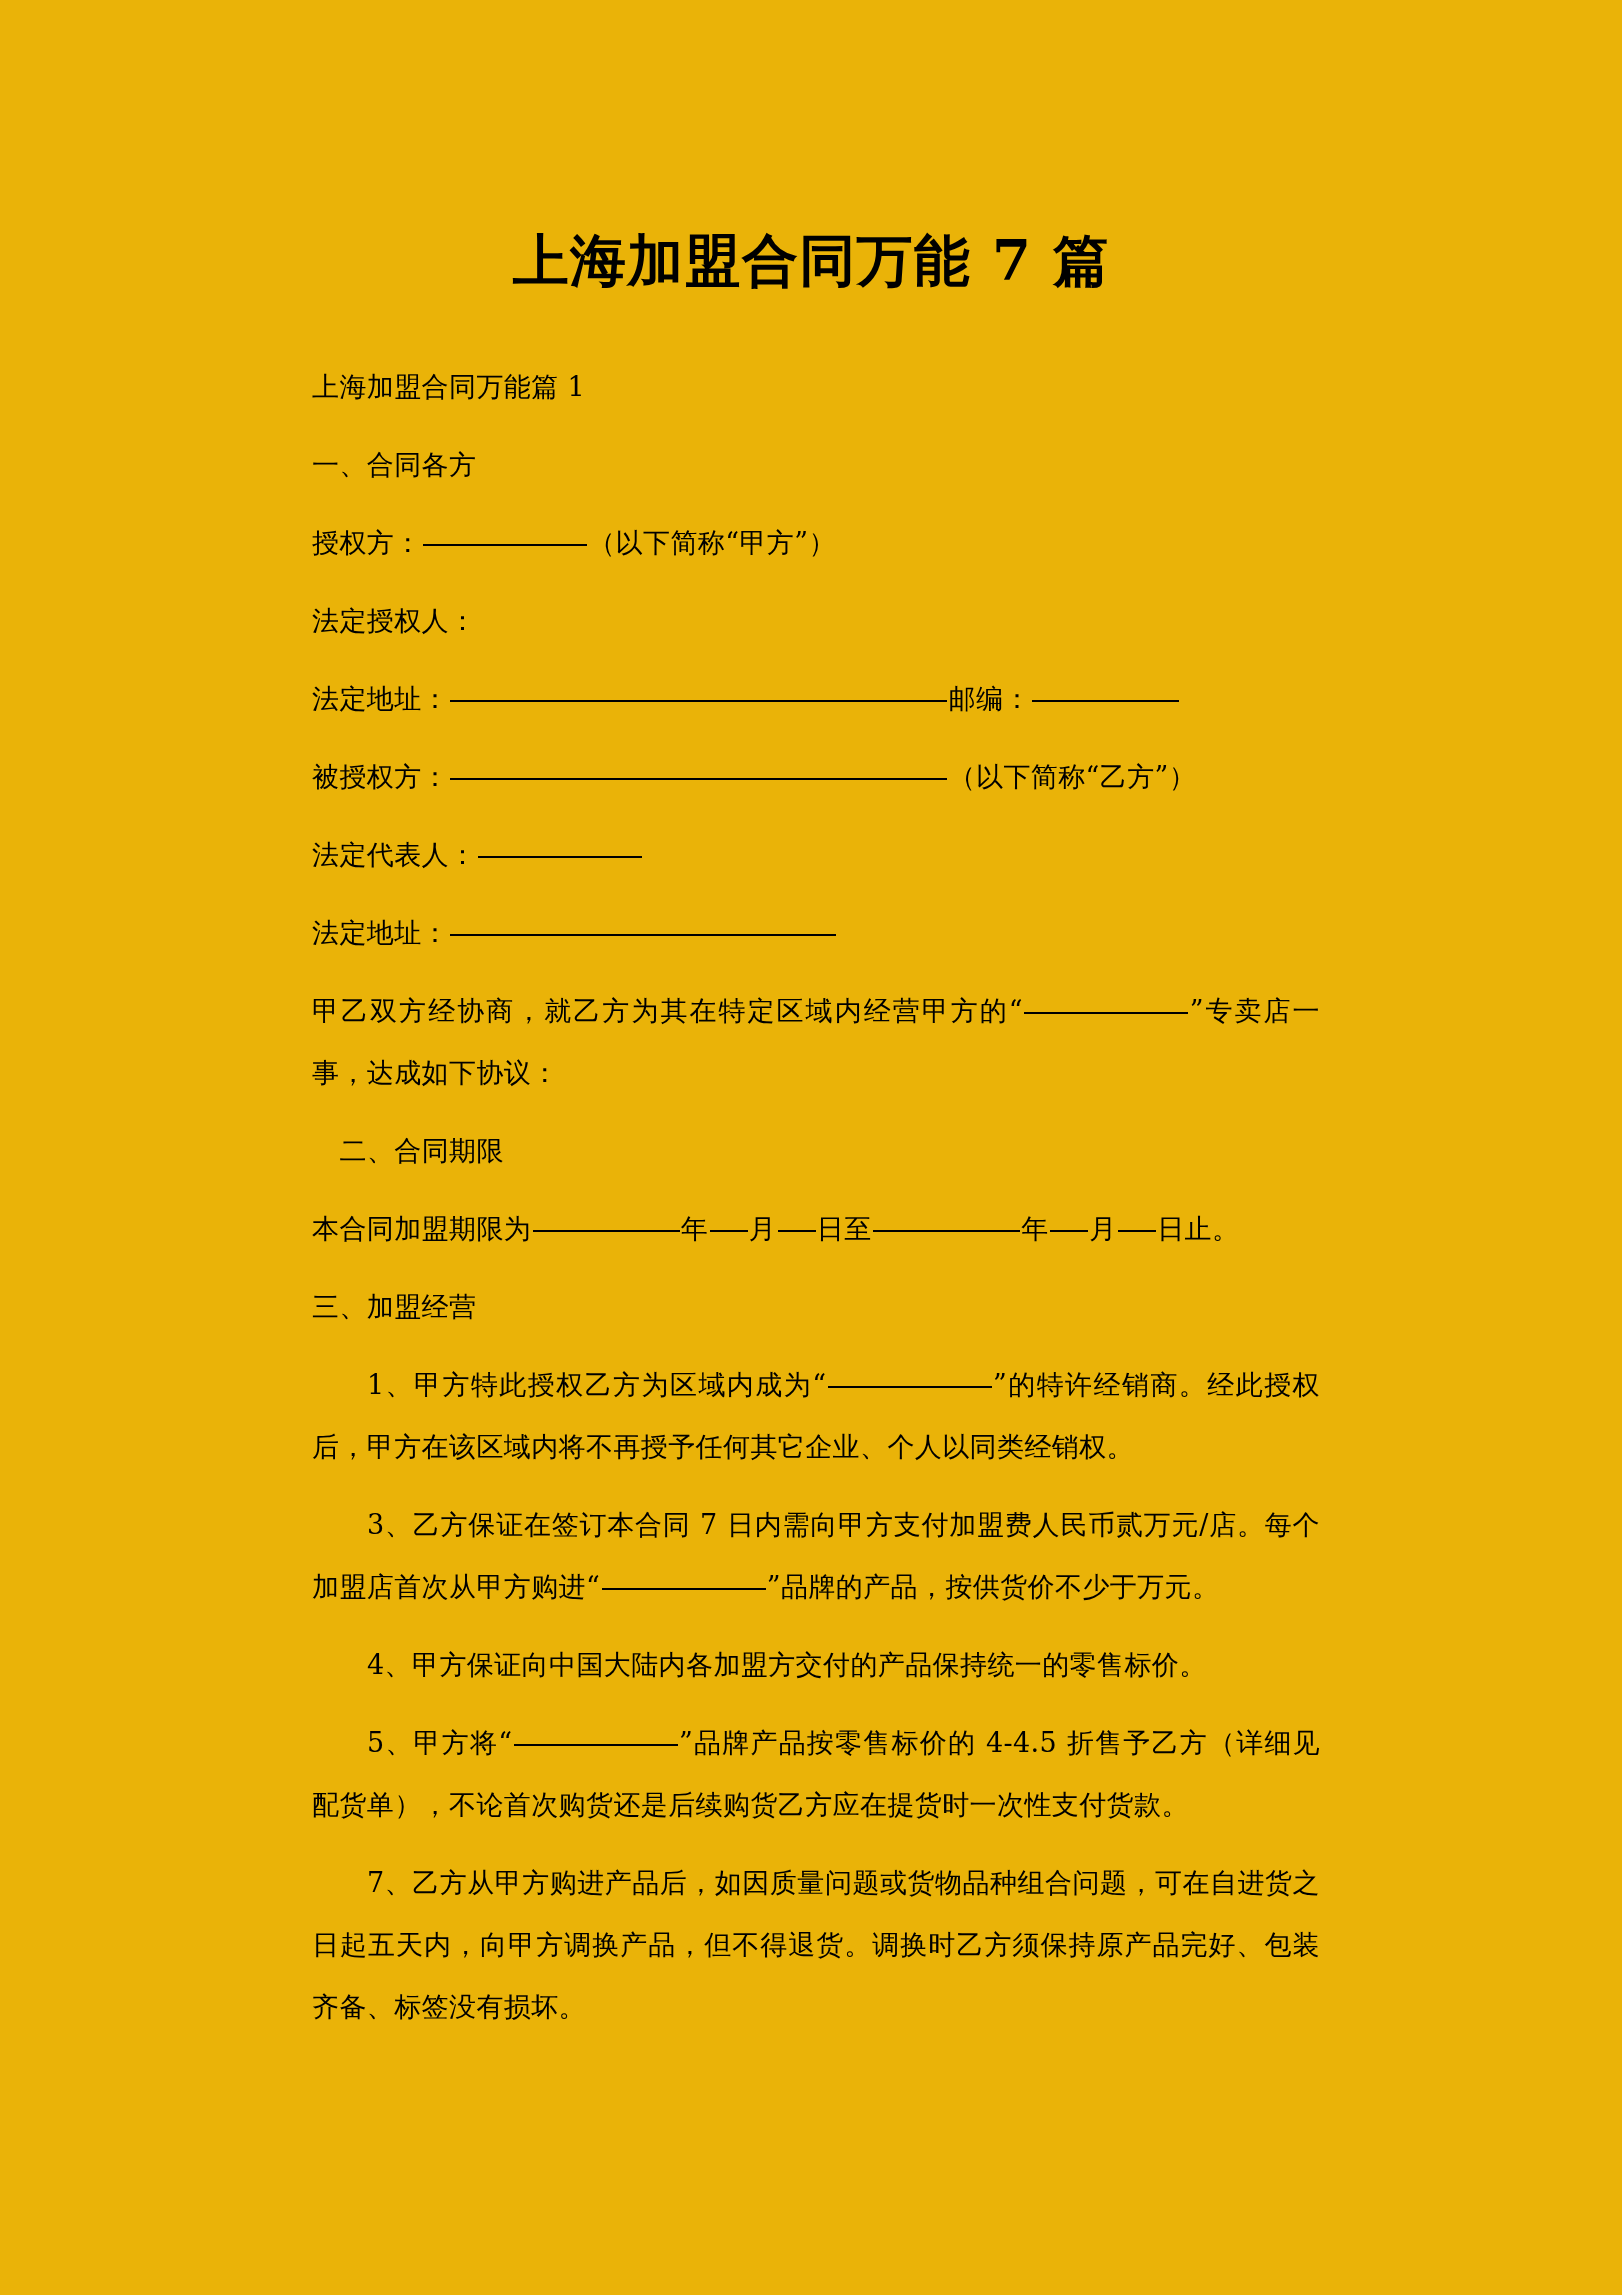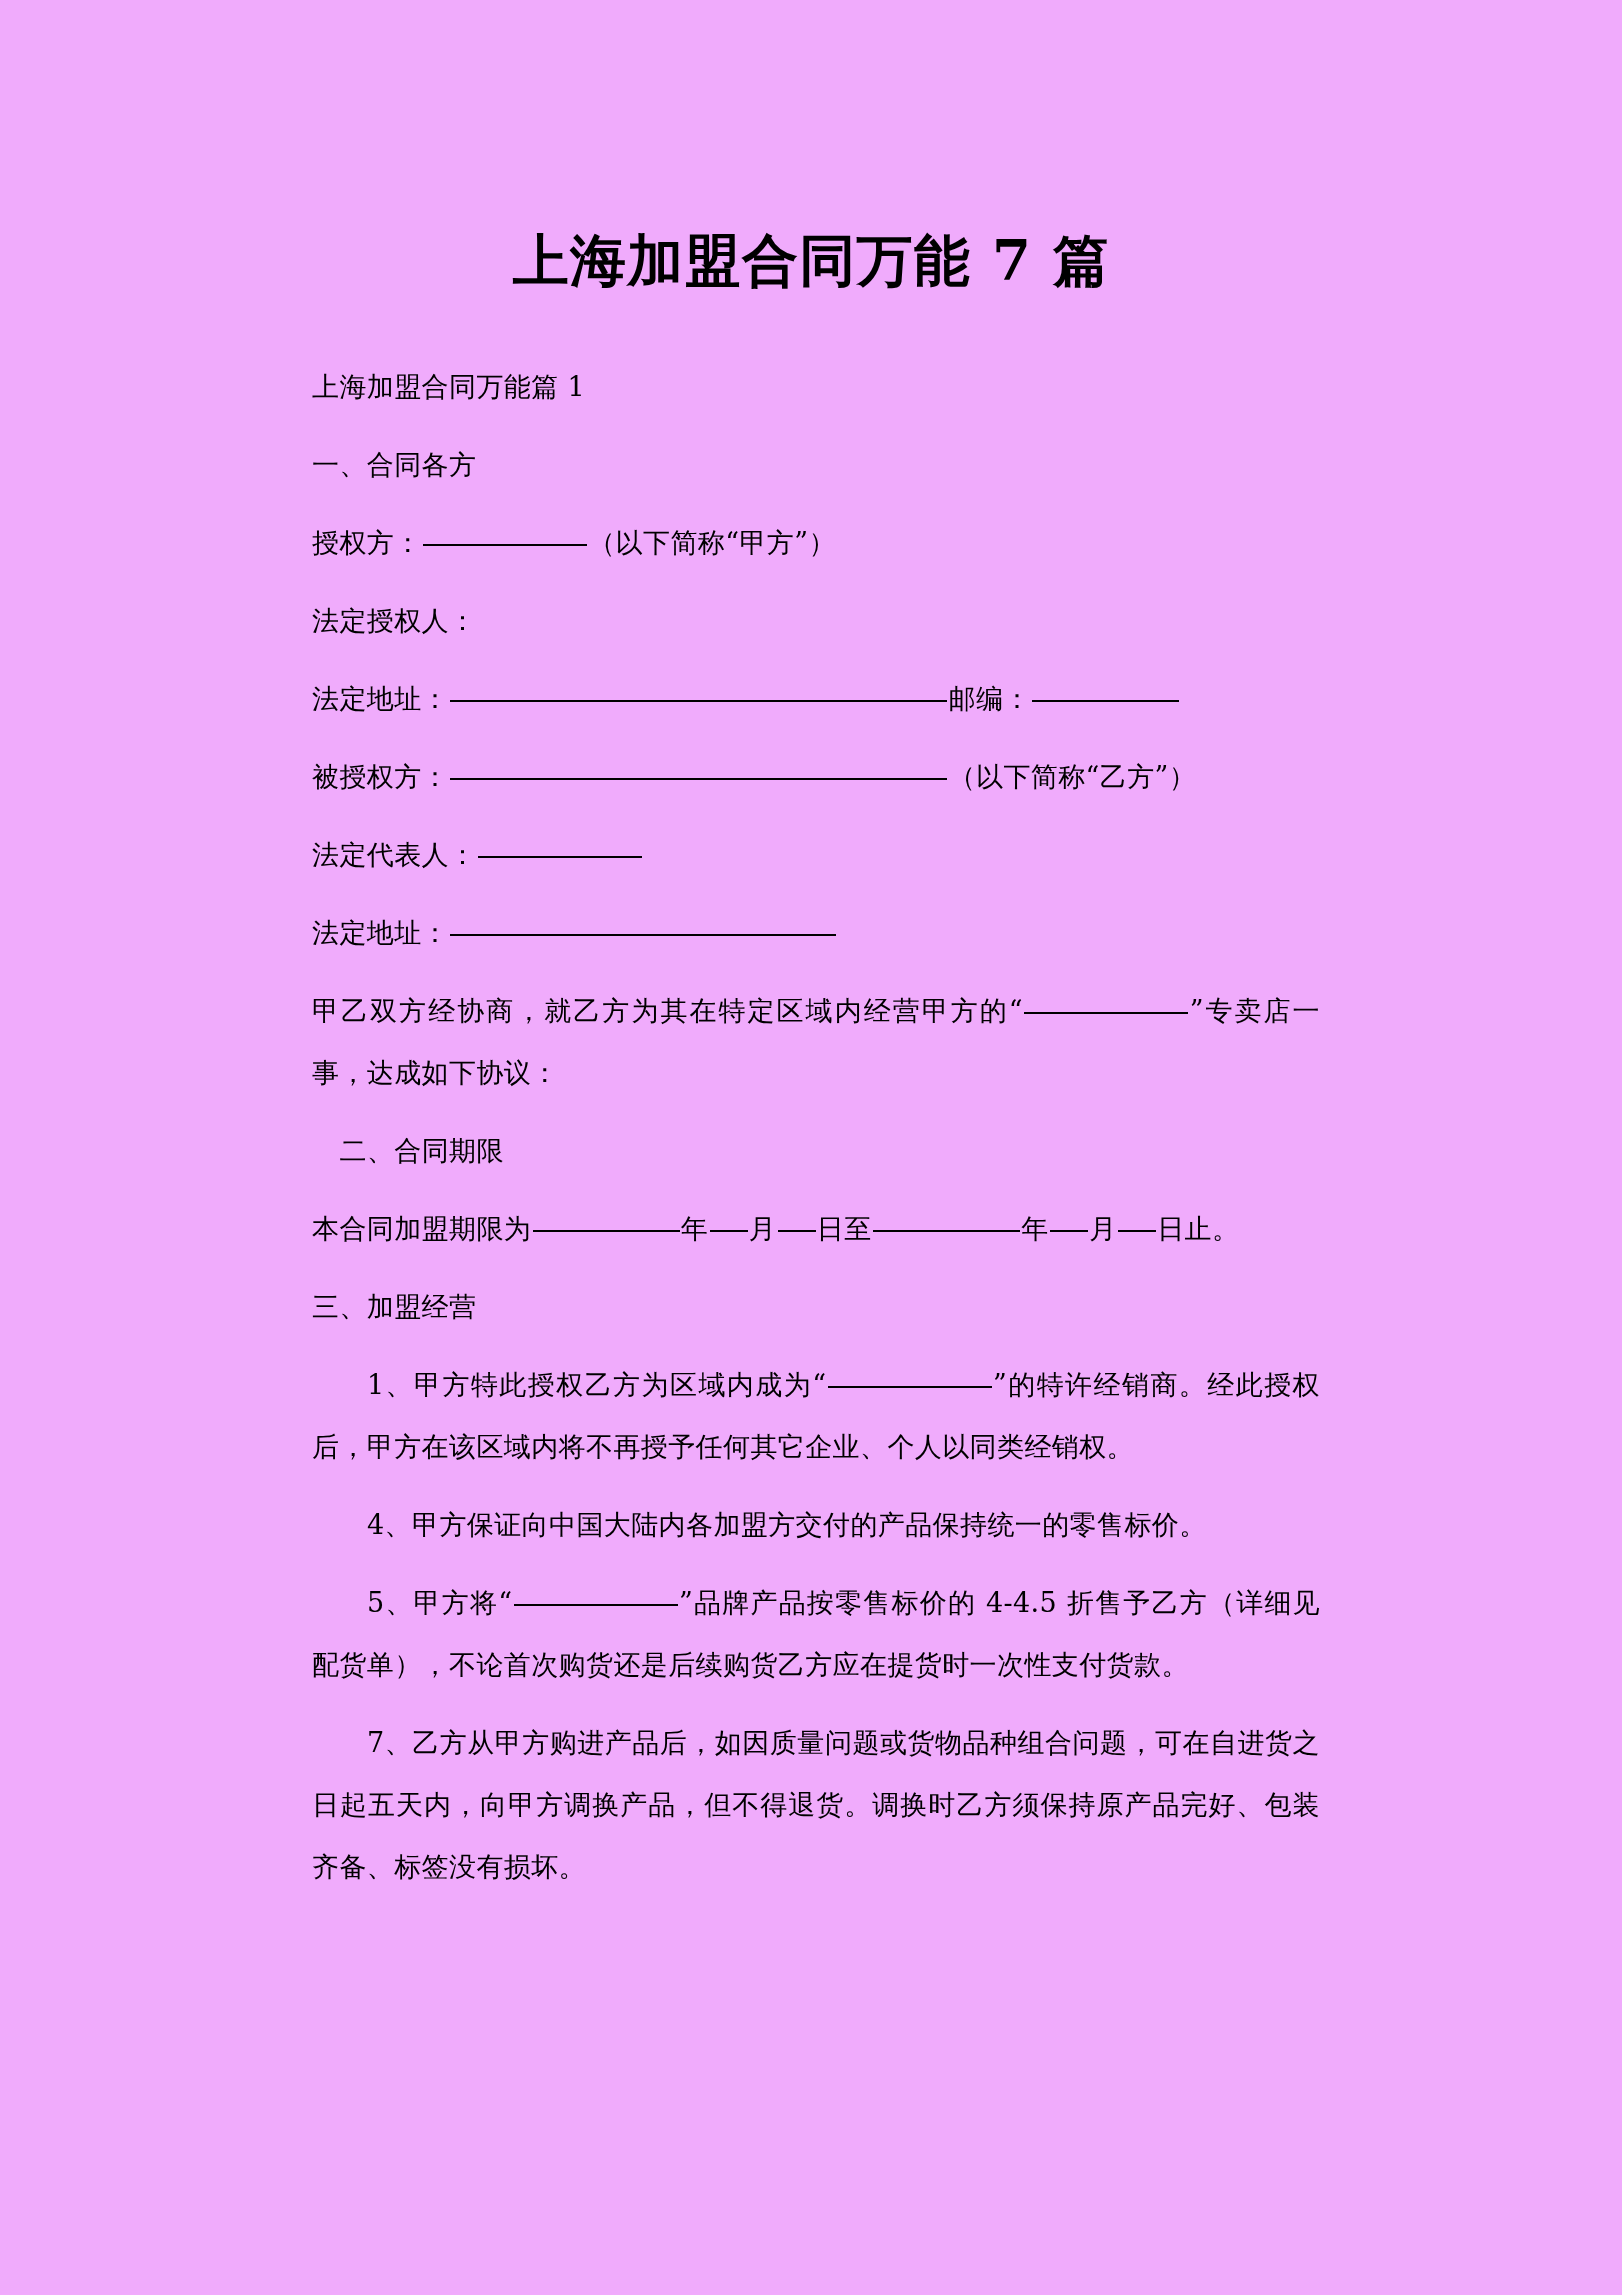--- a/index.html
+++ b/index.html
@@ -10,21 +10,21 @@
   }
   body {
     font-family: "DejaVu Serif", "Liberation Serif", serif;
     color: #000000;
     -webkit-font-smoothing: antialiased;
   }
   .page {
     position: relative;
     width: 1623px;
     height: 2295px;
-    background: #f0abfc;
+    background: #eab308;
     overflow: hidden;
     box-sizing: border-box;
   }
   
   .doc-title {
     position: absolute;
     left: 0;
     top: 187px;
     width: 1623px;
     text-align: center;
@@ -120,20 +120,23 @@
       <span>本合同加盟期限为</span><span class="blank b-md"></span><span>年</span><span class="blank b-xs"></span><span>月</span><span class="blank b-xs"></span><span>日至</span><span class="blank b-md"></span><span>年</span><span class="blank b-xs"></span><span>月</span><span class="blank b-xs"></span><span>日止。</span>
     </p>
 
     <p class="para flush">三、加盟经营</p>
 
     <p class="para indent2">
       <span>1、</span><span>甲方特此授权乙方为区域内成为“</span><span class="blank b-lg"></span><span>”的特许经销商。经此授权后，甲方在该区域内将不再授予任何其它企业、个人以同类经销权。</span>
     </p>
 
 
+    <p class="para indent2">
+      <span>3、</span><span>乙方保证在签订本合同 7 日内需向甲方支付加盟费人民币贰万元/店。每个加盟店首次从甲方购进“</span><span class="blank b-lg"></span><span>”品牌的产品，按供货价不少于万元。</span>
+    </p>
 
     <p class="para indent2">
       <span>4、</span><span>甲方保证向中国大陆内各加盟方交付的产品保持统一的零售标价。</span>
     </p>
 
     <p class="para indent2">
       <span>5、</span><span>甲方将“</span><span class="blank b-lg"></span><span>”品牌产品按零售标价的 4-4.5 折售予乙方（详细见配货单），不论首次购货还是后续购货乙方应在提货时一次性支付货款。</span>
     </p>
 
 

